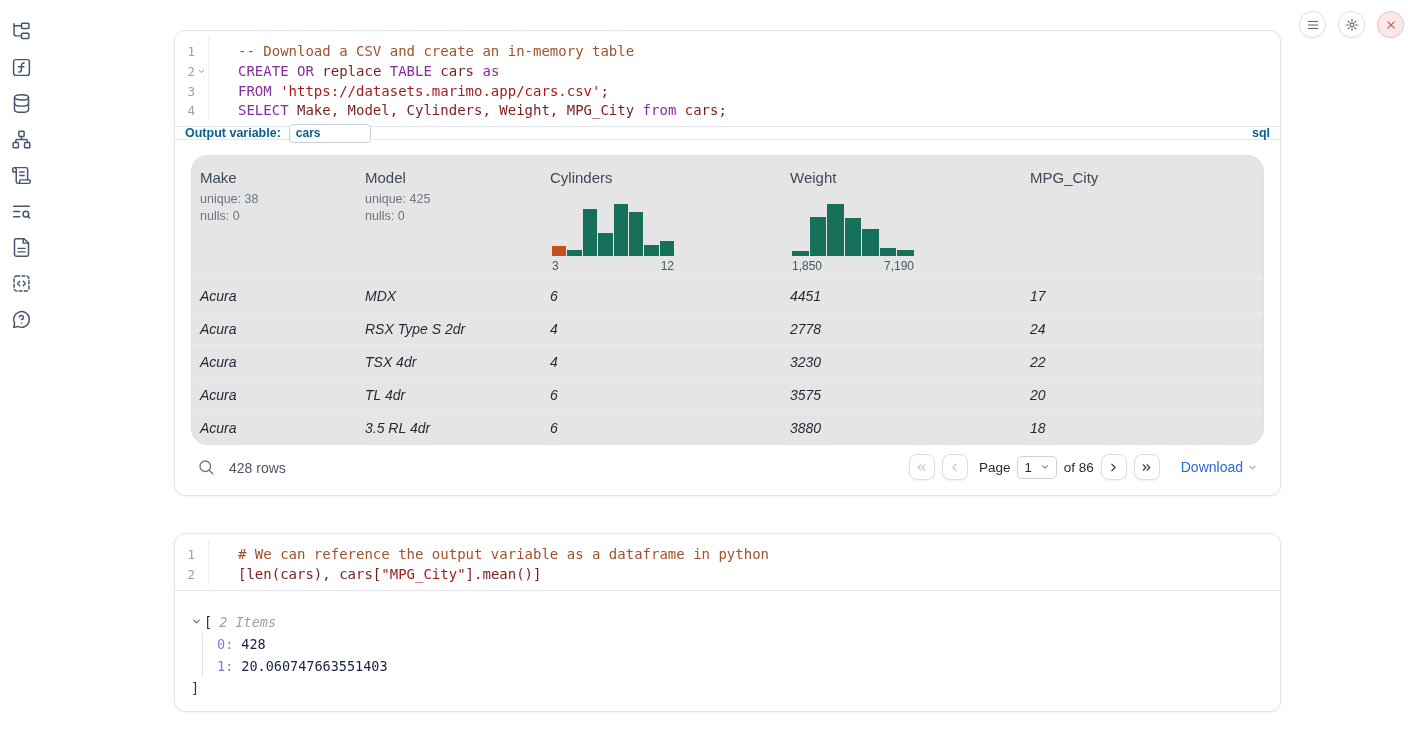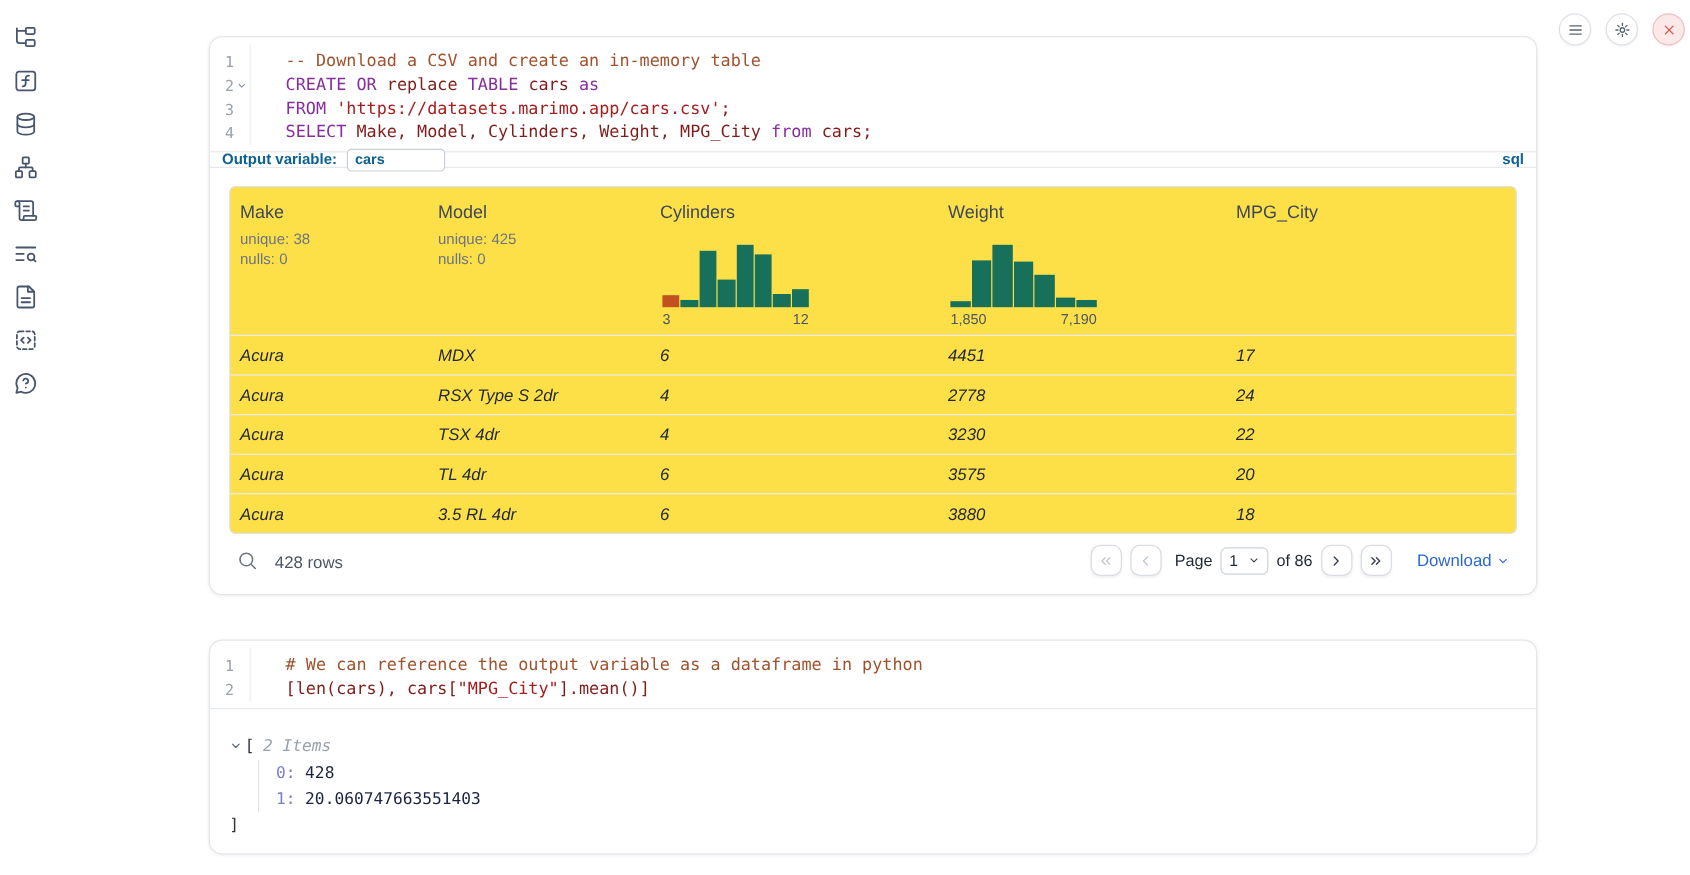--- a/index.html
+++ b/index.html
@@ -53,21 +53,21 @@
   .cell-toolbar { height:14px; border-top:1px solid #e6e9ec; border-bottom:1px solid #e6e9ec;
     display:flex; align-items:center; justify-content:space-between; padding:0 10px; }
   .ov-group { display:flex; align-items:center; gap:8px; }
   .ov-label, .lang-badge { font-size:12.5px; font-weight:bold; color:#0b6291; }
   .ov-input { width:82px; height:19px; border:1px solid #c9cfd7; border-radius:4px;
     font-size:12px; font-weight:bold; color:#0b6291; padding:0 6px;
     font-family:"Liberation Sans",sans-serif; outline:none; }
 
   
   .cell-output { padding:15px 16px 6px; }
-  .data-table { border:1px solid #dde1e6; border-radius:5px; overflow:hidden; background:#fde047; }
+  .data-table { border:1px solid #dde1e6; border-radius:16px; overflow:hidden; background:#e5e5e5; }
   .grid5 { display:grid; grid-template-columns:165px 185px 240px 240px 1fr; }
   .th { padding:13px 8px 6px; min-height:123px; display:flex; flex-direction:column;
     align-items:flex-start; cursor:pointer; }
   .th-title { font-size:15px; color:#3e4957; }
   .th-stats { margin-top:5px; font-size:12.5px; color:#6b7482; line-height:16.5px; }
   .hist { margin-top:auto; width:122px; margin-left:2px; }
   .hist-bars { display:flex; align-items:flex-end; gap:1px; height:54px; }
   .hist-bar { flex:1; background:#177059; }
   .hist-bar.hl { background:#c2511f; }
   .hist-axis { display:flex; justify-content:space-between; font-size:12px;
@@ -102,21 +102,21 @@
 
   
   .tree-output { padding:20px 16px 12px;
     font-family:"DejaVu Sans Mono","Liberation Mono",monospace;
     font-size:13.5px; line-height:22px; color:#2f3540; }
   .tree-root { display:flex; align-items:center; }
   .tree-chev { width:13px; display:flex; align-items:center; cursor:pointer; }
   .tree-chev svg { width:11px; height:11px; stroke:#5b6470; fill:none; stroke-width:2.2;
     stroke-linecap:round; stroke-linejoin:round; }
   .tree-count { font-style:italic; color:#9aa1aa; margin-left:7px; }
-  .tree-children { margin-left:24px; border-left:1px solid #dfe3e8; padding-left:14px; }
+  .tree-children { margin-left:11px; border-left:1px solid #dfe3e8; padding-left:14px; }
   .tree-key { color:#7b7fd2; }
   .tree-val { color:#19233f; margin-left:8px; }
 </style>
 </head>
 <body>
 
 <aside class="sidebar">
   <div class="side-btn">
     <svg viewBox="0 0 24 24">
         <rect x="12" y="2.5" width="8.5" height="6" rx="1.2"></rect>

